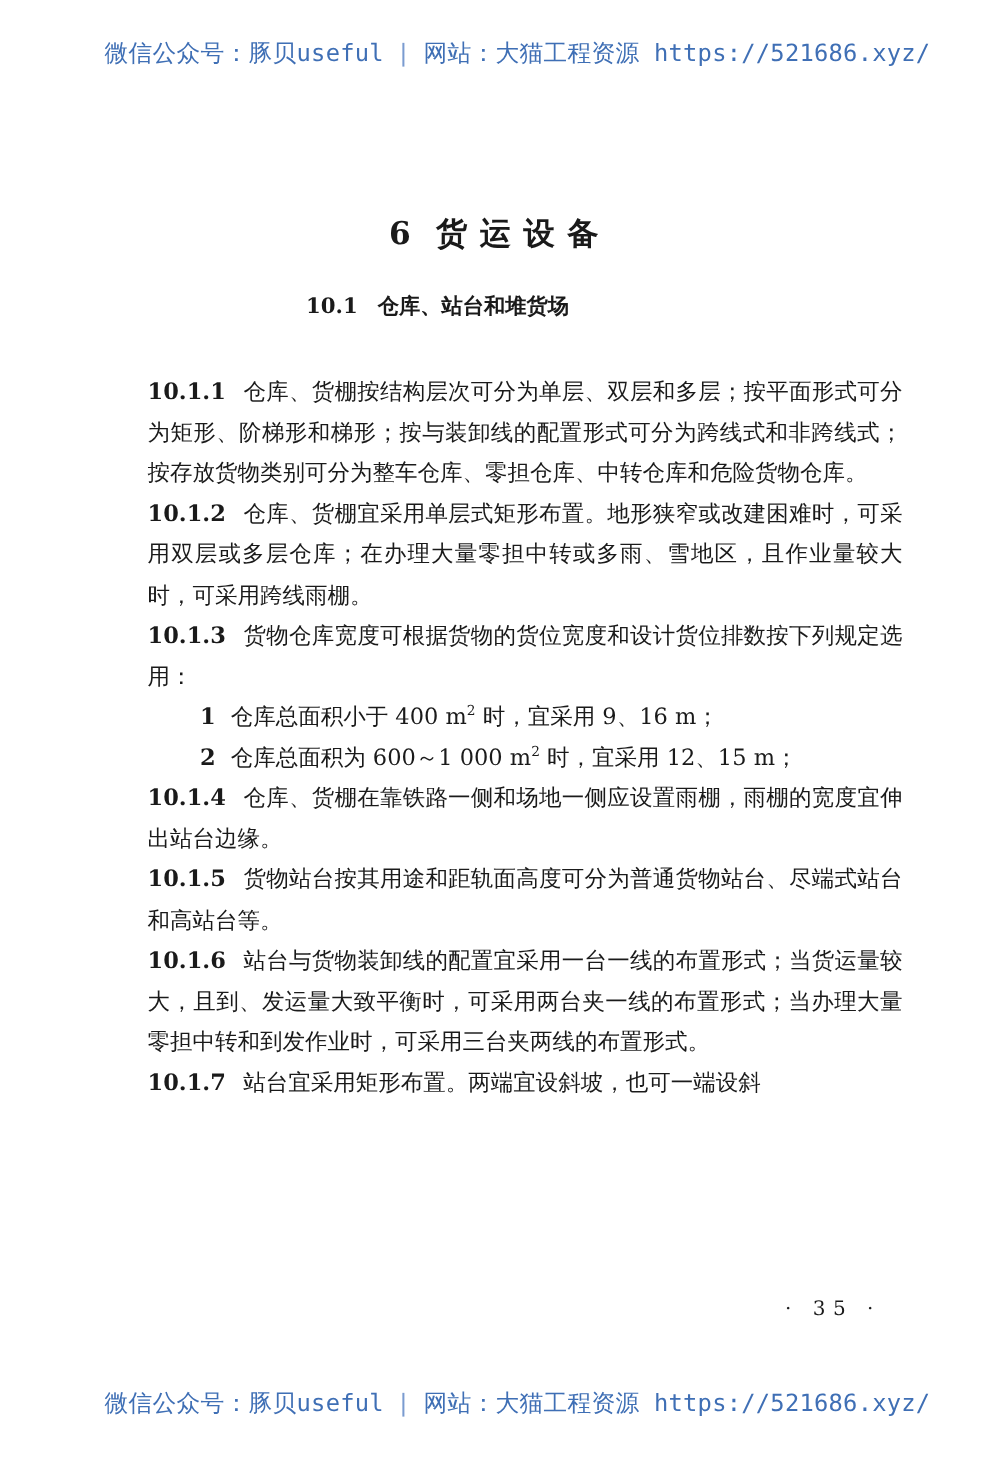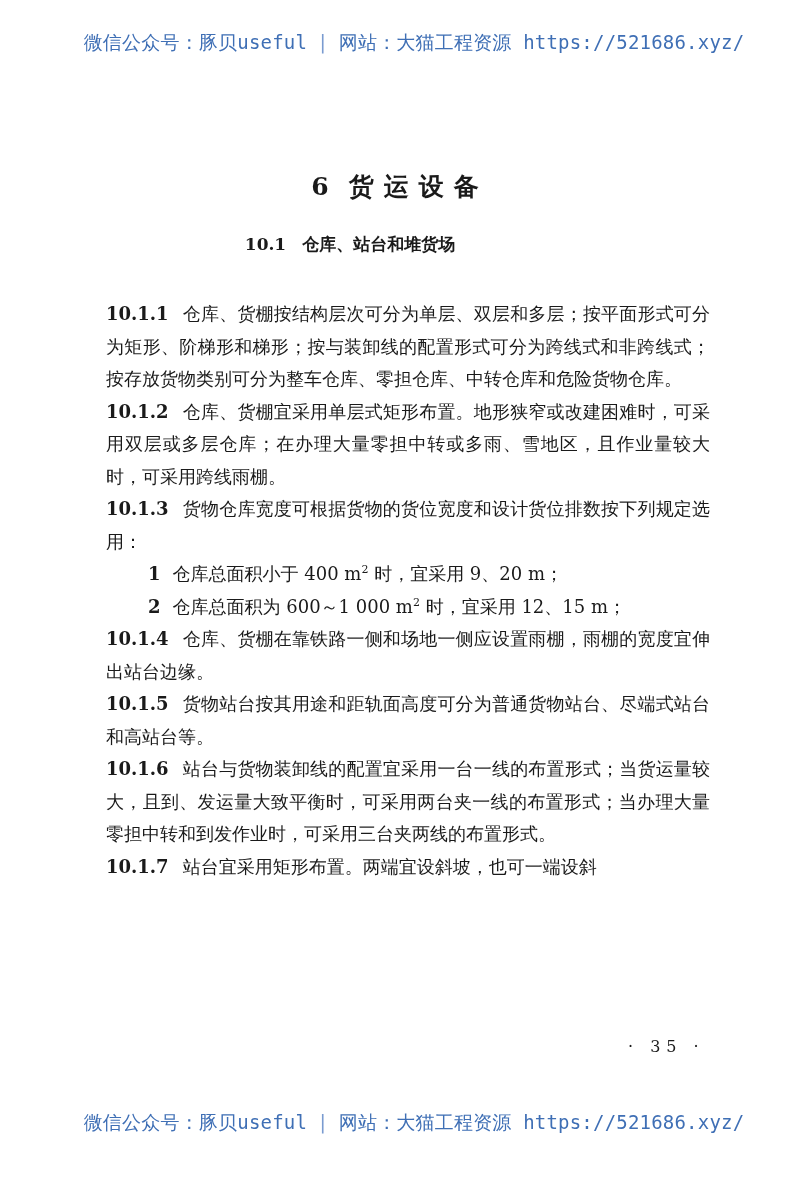--- a/index.html
+++ b/index.html
@@ -24,21 +24,21 @@
       font-size: 25px; font-weight: bold; letter-spacing: 10px;
     }
     .chapter-title .num { letter-spacing: 2px; margin-right: 18px; }
     .section-title {
       position: absolute; top: 233px; left: 0; width: 700px; text-align: center;
       font-size: 17px; font-weight: bold;
     }
     .section-title .num { margin-right: 16px; }
 
     .content {
-      position: absolute; top: 298px; left: 106px; width: 604px;
+      position: absolute; top: 298px; left: 118px; width: 604px;
       font-size: 18px; line-height: 32.5px;
       text-align: justify;
     }
     .clause { margin: 0; }
     .clause .cnum { font-weight: bold; margin-right: 14px; }
     .item { margin: 0; text-indent: 42px; }
     .item .inum { font-weight: bold; margin-right: 12px; }
     sup { font-size: 11px; line-height: 0; }
 
     .page-number {
@@ -65,21 +65,21 @@
   <p class="clause">
     <span class="cnum">10.1.1</span><span>仓库、货棚按结构层次可分为单层、双层和多层；按平面形式可分为矩形、阶梯形和梯形；按与装卸线的配置形式可分为跨线式和非跨线式；按存放货物类别可分为整车仓库、零担仓库、中转仓库和危险货物仓库。</span>
   </p>
   <p class="clause">
     <span class="cnum">10.1.2</span><span>仓库、货棚宜采用单层式矩形布置。地形狭窄或改建困难时，可采用双层或多层仓库；在办理大量零担中转或多雨、雪地区，且作业量较大时，可采用跨线雨棚。</span>
   </p>
   <p class="clause">
     <span class="cnum">10.1.3</span><span>货物仓库宽度可根据货物的货位宽度和设计货位排数按下列规定选用：</span>
   </p>
   <p class="item">
-    <span class="inum">1</span><span>仓库总面积小于 400 m</span><sup>2</sup><span> 时，宜采用 9、20 m；</span>
+    <span class="inum">1</span><span>仓库总面积小于 400 m</span><sup>2</sup><span> 时，宜采用 9、16 m；</span>
   </p>
   <p class="item">
     <span class="inum">2</span><span>仓库总面积为 600～1 000 m</span><sup>2</sup><span> 时，宜采用 12、15 m；</span>
   </p>
   <p class="clause">
     <span class="cnum">10.1.4</span><span>仓库、货棚在靠铁路一侧和场地一侧应设置雨棚，雨棚的宽度宜伸出站台边缘。</span>
   </p>
   <p class="clause">
     <span class="cnum">10.1.5</span><span>货物站台按其用途和距轨面高度可分为普通货物站台、尽端式站台和高站台等。</span>
   </p>

